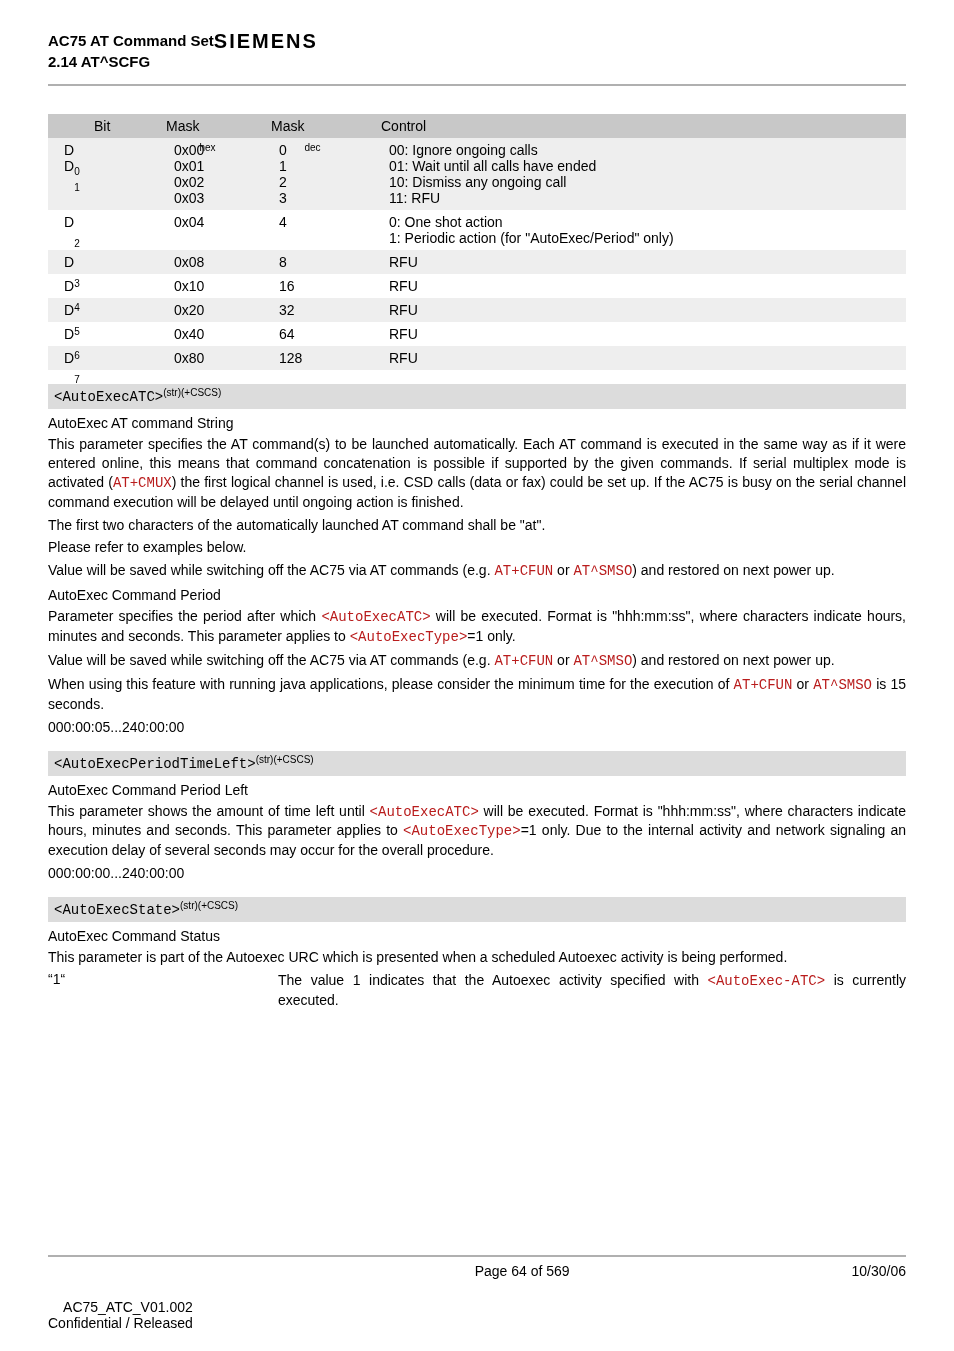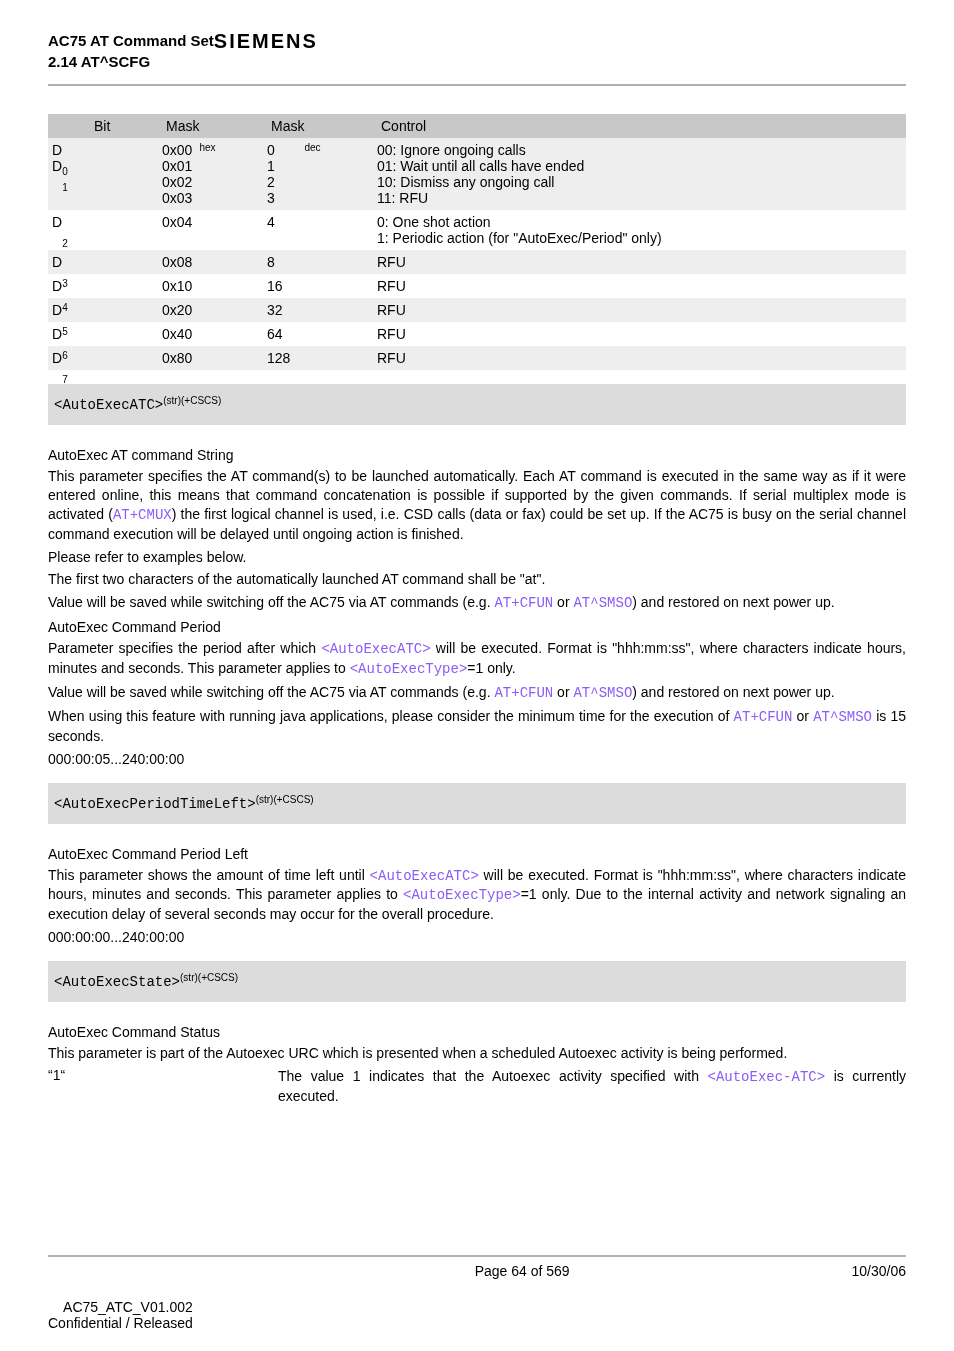--- a/index.html
+++ b/index.html
@@ -7,35 +7,35 @@
   body { padding: 0; }
   .page { width: 954px; min-height: 1351px; padding: 30px 48px 20px 48px; position: relative; }
 
   .header { display: flex; justify-content: flex-start; align-items: flex-start; padding-bottom: 8px; }
   .header-left { font-weight: bold; font-size: 15px; line-height: 1.4; }
   .header-right { font-family: Arial, sans-serif; font-weight: 900; font-size: 20px; letter-spacing: 2px; }
   .header-rule { height: 2px; background: #b0b0b0; margin-top: 4px; margin-bottom: 28px; }
 
   table.bits { width: 100%; border-collapse: collapse; margin-bottom: 14px; }
   table.bits th { text-align: left; font-weight: normal; background: #c8c8c8; padding: 4px 8px; font-size: 14px; }
-  table.bits td { padding: 4px 4px; vertical-align: top; font-size: 14px; }
+  table.bits td { padding: 4px 16px; vertical-align: top; font-size: 14px; }
   table.bits tr.data:nth-child(odd) td { background: #eeeeee; }
   table.bits tr.data:nth-child(even) td { background: #ffffff; }
   table.bits .col-bit { width: 110px; padding-left: 46px; }
   table.bits .col-hex { width: 105px; }
   table.bits .col-dec { width: 110px; }
   .sub { font-size: 10px; position: relative; top: 20px; }
 
-  .param-bar { background: #dcdcdc; padding: 12px 6px; margin-top: 14px; margin-bottom: 22px; font-size: 14px; }
+  .param-bar { background: #dcdcdc; padding: 4px 6px; margin-top: 14px; margin-bottom: 6px; font-size: 14px; }
   .param-bar .mono { font-family: "Courier New", monospace; }
   .sup { font-size: 10px; position: relative; top: -5px; }
 
   .section-title { font-size: 14px; margin: 6px 0 4px 0; }
   .body-text { font-size: 14px; line-height: 1.35; text-align: justify; margin-bottom: 4px; }
-  .mono-link { font-family: "Courier New", monospace; color: #8b5cf6; }
+  .mono-link { font-family: "Courier New", monospace; color: #b91c1c; }
 
   .value-row { display: flex; align-items: flex-start; gap: 10px; margin-top: 4px; }
   .value-key { width: 220px; flex: 0 0 220px; }
   .value-desc { flex: 1; text-align: justify; }
 
   .footer { position: absolute; bottom: 20px; left: 48px; right: 48px; }
   .footer-rule { height: 2px; background: #b0b0b0; margin-bottom: 6px; }
   .footer-line { display: flex; justify-content: space-between; font-size: 14px; }
   .footer-left { text-align: right; margin-top: 36px; }
   .footer-mid { text-align: center; }
@@ -110,22 +110,22 @@
       </tbody>
   </table>
 
   <div class="param-bar">
     <span class="mono">&lt;AutoExecATC&gt;</span><span class="sup">(str)(+CSCS)</span>
   </div>
   <div class="section-title">AutoExec AT command String</div>
   <p class="body-text">
     <span>This parameter specifies the AT command(s) to be launched automatically. Each AT command is executed in the same way as if it were entered online, this means that command concatenation is possible if supported by the given commands. If serial multiplex mode is activated (</span><span class="mono-link">AT+CMUX</span><span>) the first logical channel is used, i.e. CSD calls (data or fax) could be set up. If the AC75 is busy on the serial channel command execution will be delayed until ongoing action is finished.</span>
   </p>
+  <p class="body-text">The first two characters of the automatically launched AT command shall be "at".</p>
   <p class="body-text">Please refer to examples below.</p>
-  <p class="body-text">The first two characters of the automatically launched AT command shall be "at".</p>
   <p class="body-text">
     <span>Value will be saved while switching off the AC75 via AT commands (e.g. </span><span class="mono-link">AT+CFUN</span><span> or </span><span class="mono-link">AT^SMSO</span><span>) and restored on next power up.</span>
   </p>
 
   <div class="section-title">AutoExec Command Period</div>
   <p class="body-text">
     <span>Parameter specifies the period after which </span><span class="mono-link">&lt;AutoExecATC&gt;</span><span> will be executed. Format is "hhh:mm:ss", where characters indicate hours, minutes and seconds. This parameter applies to </span><span class="mono-link">&lt;AutoExecType&gt;</span><span>=1 only.</span>
   </p>
   <p class="body-text">
     <span>Value will be saved while switching off the AC75 via AT commands (e.g. </span><span class="mono-link">AT+CFUN</span><span> or </span><span class="mono-link">AT^SMSO</span><span>) and restored on next power up.</span>

